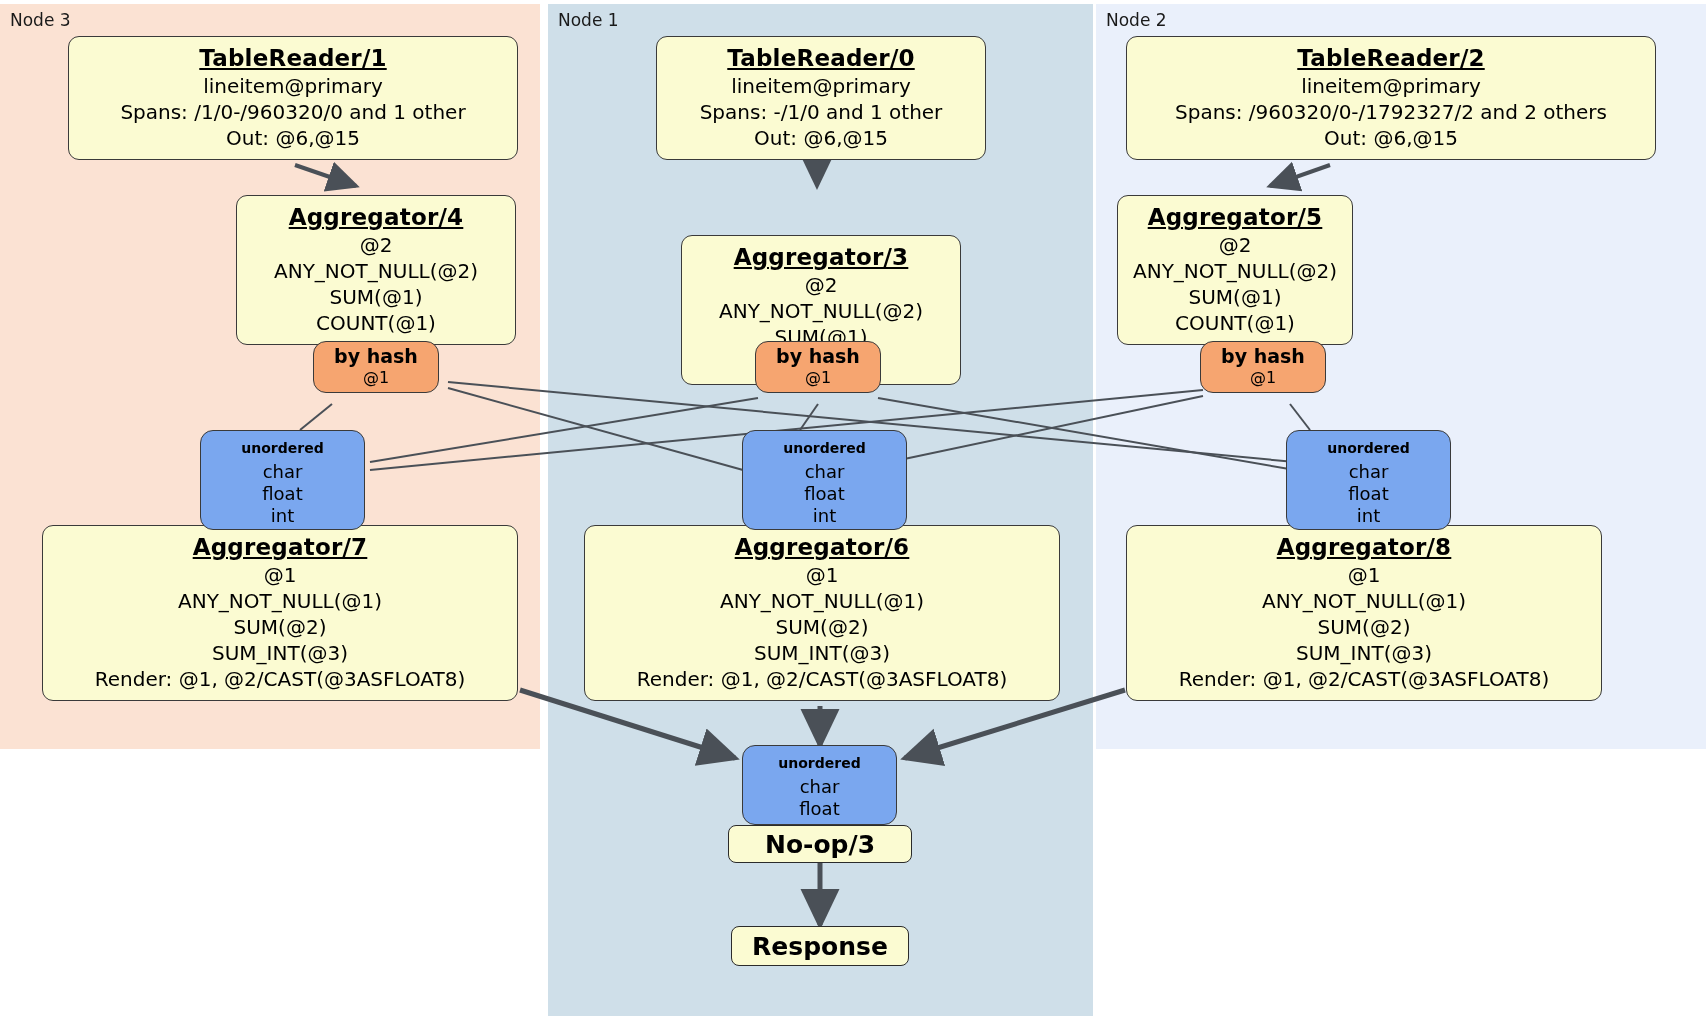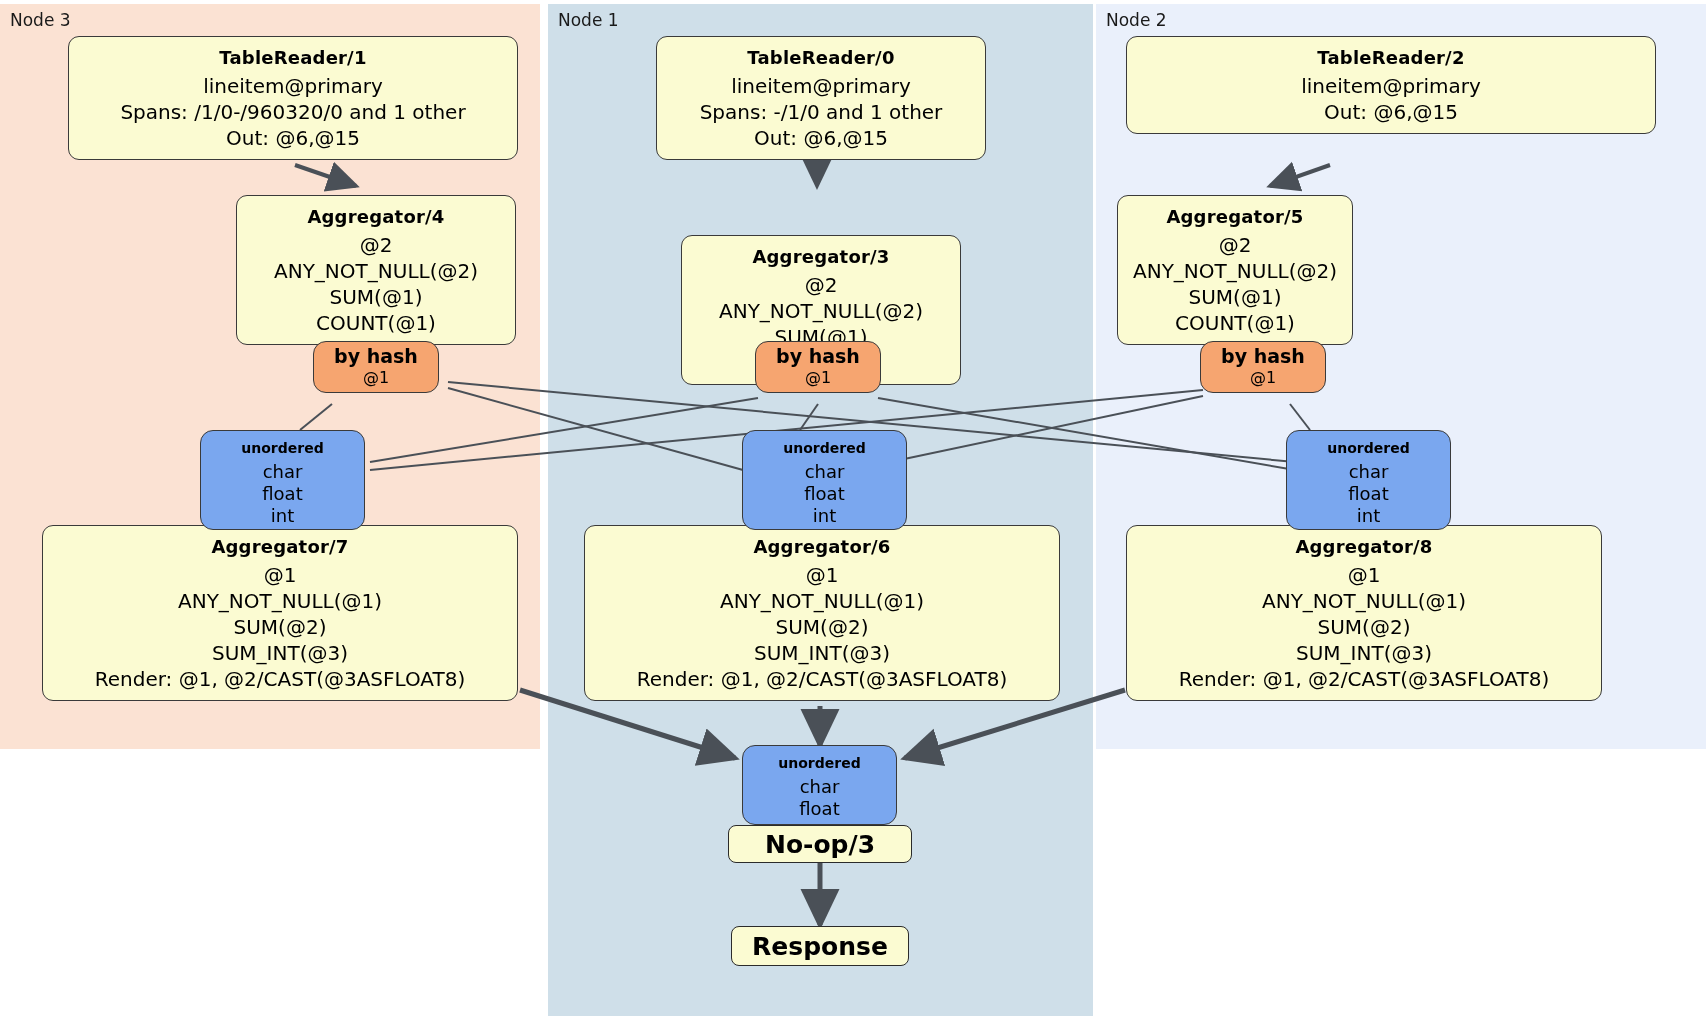--- a/index.html
+++ b/index.html
@@ -24,21 +24,21 @@
 
   
   .proc{
     position:absolute;box-sizing:border-box;
     background:#fbfbd2;border:1.6px solid #3a3a3a;border-radius:11px;
     text-align:center;color:#000;
     padding:6px 10px 8px 10px;
     line-height:26px;font-size:20px;
     z-index:5;
   }
-  .proc .title{font-weight:bold;font-size:18px;line-height:30px;letter-spacing:.2px;}
+  .proc .title{font-weight:bold;font-size:23px;line-height:30px;letter-spacing:.2px;text-decoration:underline;}
   .proc .ln{font-size:20px;line-height:26px;white-space:nowrap;}
 
   
   .pill{
     position:absolute;box-sizing:border-box;
     background:#fbfbd2;border:1.8px solid #2b2b2b;border-radius:8px;
     display:flex;align-items:center;justify-content:center;
     font-weight:bold;font-size:25px;color:#000;z-index:7;
   }
 
@@ -120,20 +120,21 @@
   <div class="proc" id="tr0" style="left:656px;top:36px;width:330px;">
     <div class="title">TableReader/0</div>
     <div class="ln">lineitem@primary</div>
     <div class="ln">Spans: -/1/0 and 1 other</div>
     <div class="ln">Out: @6,@15</div>
   </div>
 
   <div class="proc" id="tr2" style="left:1126px;top:36px;width:530px;">
     <div class="title">TableReader/2</div>
     <div class="ln">lineitem@primary</div>
+    <div class="ln">Spans: /960320/0-/1792327/2 and 2 others</div>
     <div class="ln">Out: @6,@15</div>
   </div>
 
   <div class="proc" id="agg4" style="left:236px;top:195px;width:280px;">
     <div class="title">Aggregator/4</div>
     <div class="ln">@2</div>
     <div class="ln">ANY_NOT_NULL(@2)</div>
     <div class="ln">SUM(@1)</div>
     <div class="ln">COUNT(@1)</div>
   </div>

